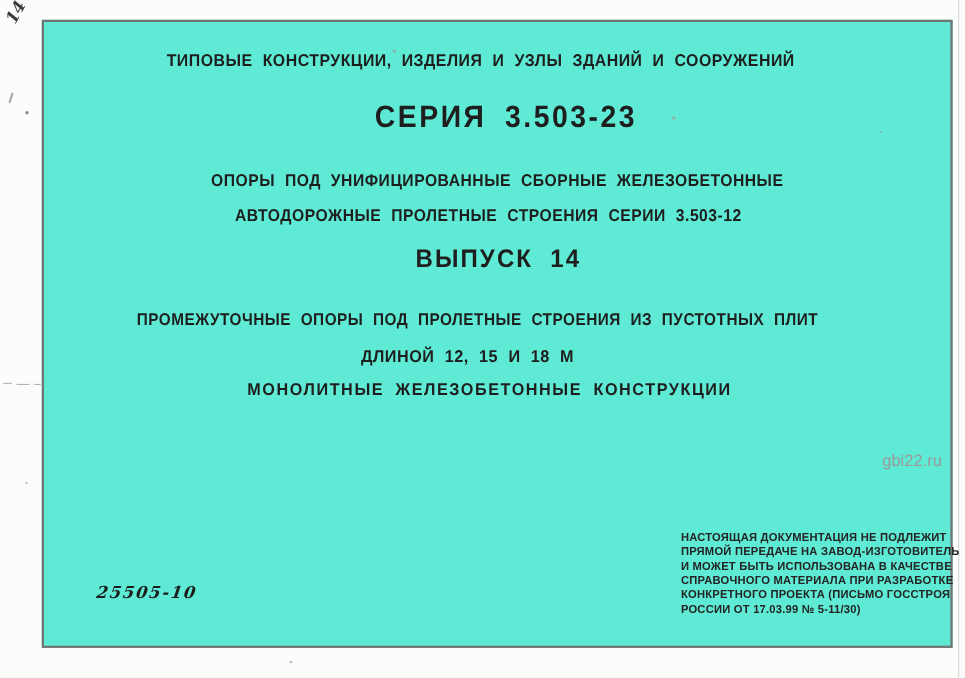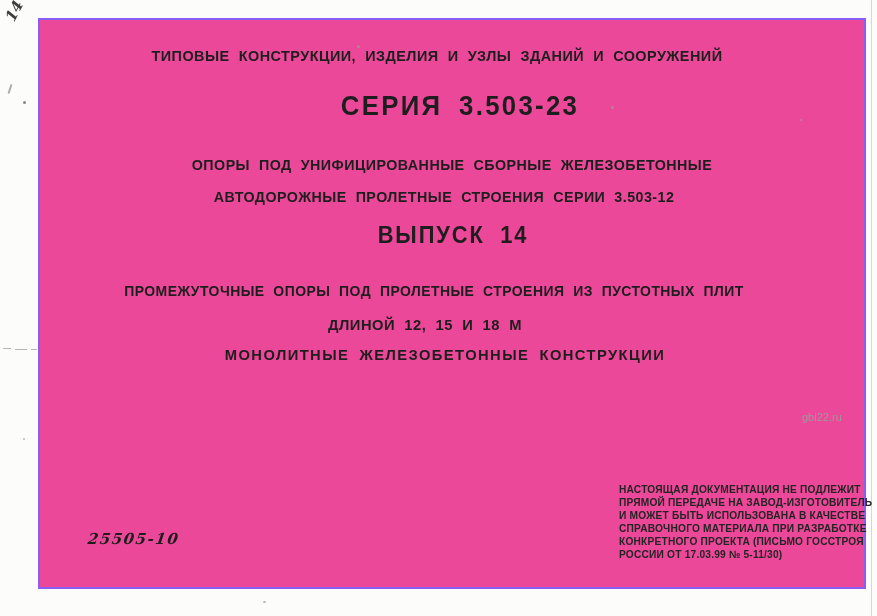--- a/index.html
+++ b/index.html
@@ -15,22 +15,22 @@
     overflow: hidden;
     font-family: "Liberation Sans", sans-serif;
   }
   
   .frame {
     position: absolute;
     left: 38px;
     top: 18px;
     width: 824px;
     height: 567px;
-    border: 2px solid #8b5cf6;
-    background: #ec4899;
+    border: 2px solid #737373;
+    background: #5eead4;
   }
   
   .t-line {
     position: absolute;
     left: 0;
     width: 100%;
     text-align: center;
     white-space: nowrap;
     color: #1e1e1e;
     font-weight: bold;
@@ -77,21 +77,21 @@
     letter-spacing: 1.5px;
     color: #1d1d1d;
     transform: skewX(-8deg);
   }
 
   
   .watermark {
     position: absolute;
     left: 802px;
     top: 411px;
-    font-size: 11px;
+    font-size: 15px;
     color: #9a9a9a;
   }
 
   
   .margin-note {
     position: absolute;
     left: 4px;
     top: 2px;
     font-family: "DejaVu Serif", serif;
     font-style: italic;

